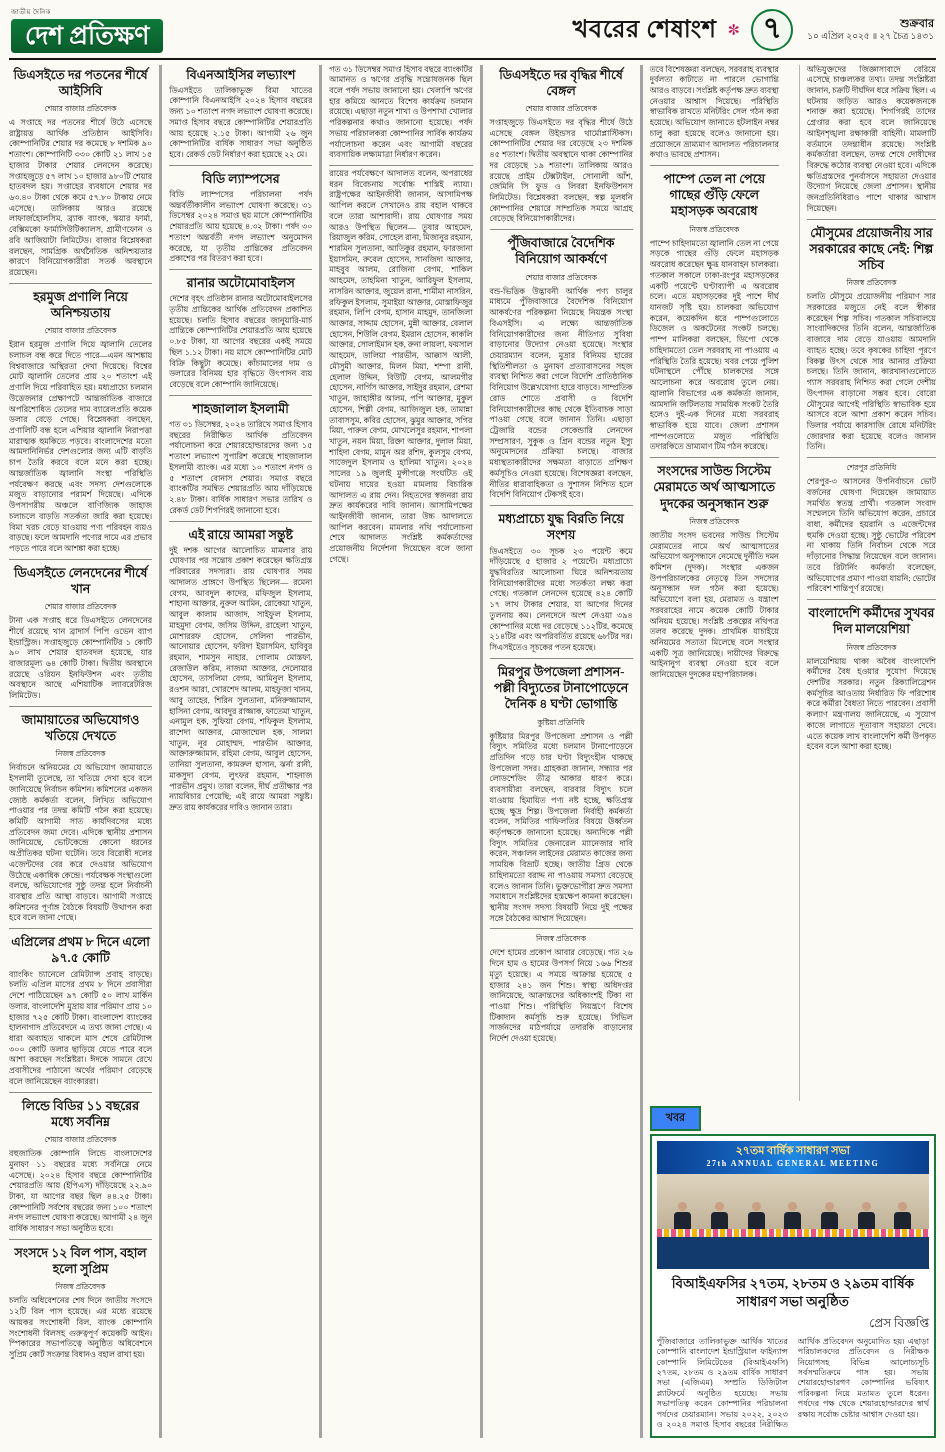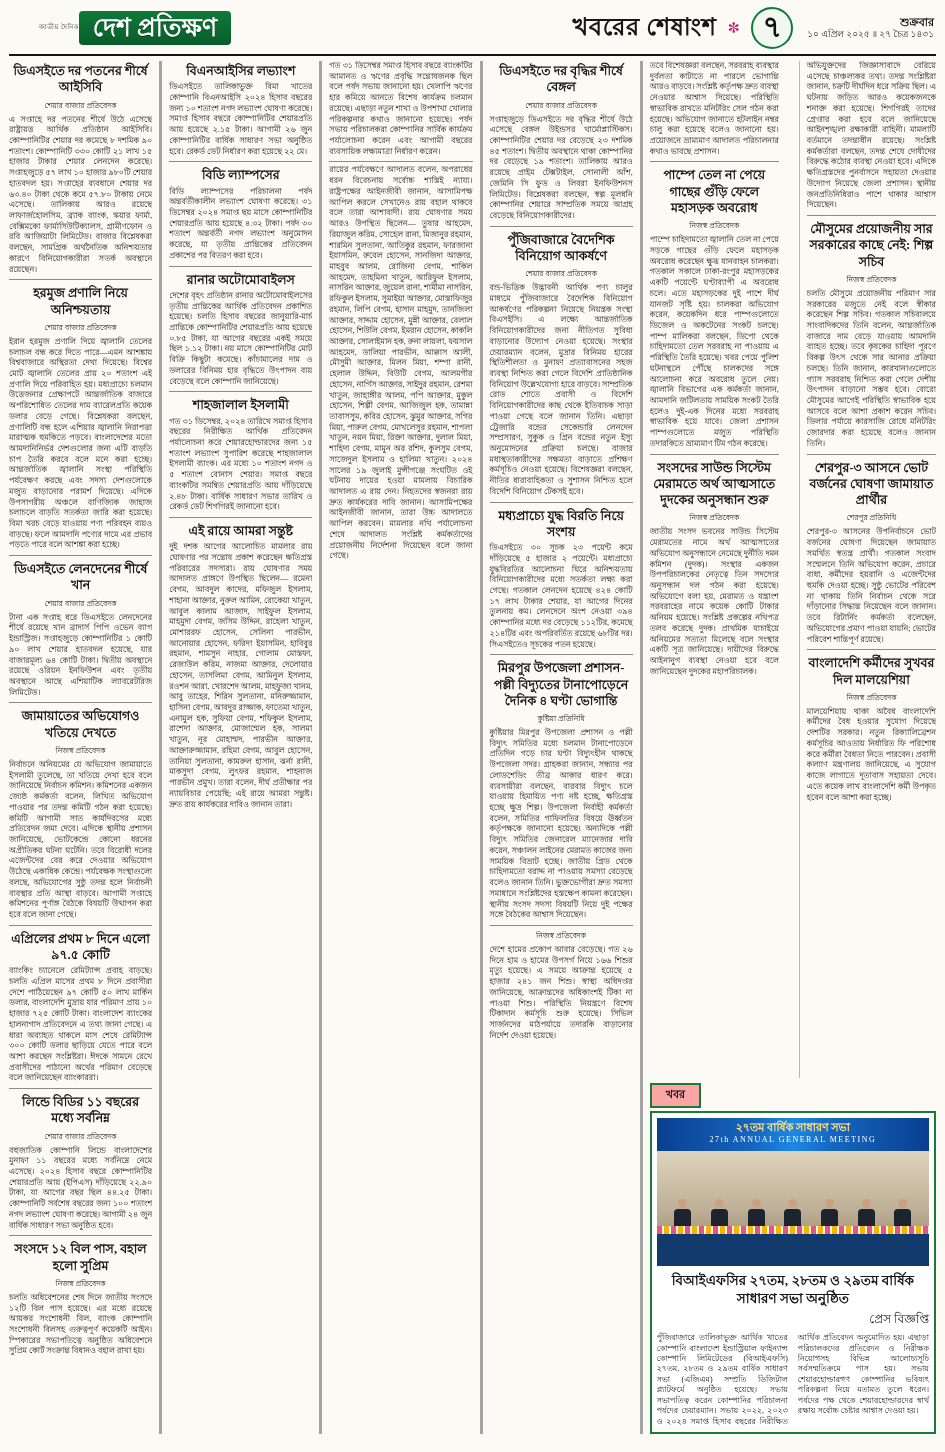--- a/index.html
+++ b/index.html
@@ -1,21 +1,21 @@
 <!DOCTYPE html>
 <html lang="bn"><head>
 <meta charset="utf-8">
 <style>
   html,body{margin:0;padding:0;background:#e9e7de;}
   body{width:945px;height:1452px;font-family:"Liberation Serif","DejaVu Serif",serif;color:#161616;}
   .page{box-sizing:border-box;width:945px;height:1452px;background:#fbfaf4;padding:5px 9px 7px;overflow:hidden;}
 
   
   header.head{display:flex;align-items:center;gap:10px;border-bottom:2.5px solid #141414;padding:2px 2px 5px;}
-  .masthead{display:flex;flex-direction:row;align-items:center;flex:0 0 auto;margin-left:28px;}
+  .masthead{display:flex;flex-direction:column;align-items:flex-start;flex:0 0 auto;}
   .tagline{font-size:6.5px;letter-spacing:.5px;color:#333;margin-bottom:1px;}
   .logo{background:linear-gradient(#0e7a3a,#0a5c2b);color:#fff;font-weight:bold;font-size:25px;line-height:1.1;
         padding:3px 14px;border-radius:4px;text-shadow:0 1px 0 #05401d;}
   .head-spacer{flex:1 1 auto;}
   .section-title{font-size:24px;font-weight:bold;letter-spacing:.5px;}
   .flower{font-size:16px;color:#c2185b;margin:0 2px;}
   .pagenum{font-size:30px;font-weight:bold;border:2px solid #0e7a3a;border-radius:50%;width:38px;height:38px;
            display:flex;align-items:center;justify-content:center;color:#111;background:#f2f8ef;}
   .dateblock{display:flex;flex-direction:column;align-items:flex-end;line-height:1.25;margin-left:4px;}
   .weekday{font-weight:bold;font-size:11px;}
@@ -30,27 +30,27 @@
   .right-cols .col + .col{border-left:1px solid #b9b7a8;padding-left:7px;}
 
   article.article + article.article{border-top:1px solid #8e8c80;margin-top:4px;padding-top:3px;}
   .headline{font-size:12.5px;font-weight:bold;text-align:center;line-height:1.3;margin:2px 1px 3px;}
   .byline{text-align:center;font-size:7.6px;color:#222;margin:0 0 3px;font-family:Liberation Serif, serif;}
   .body{font-size:8px;line-height:1.34;text-align:justify;margin:0;}
 
   
   .news-box-wrap{flex:0 0 auto;padding-top:5px;}
   .news-label{display:inline-block;border:2px solid #1b7a3a;padding:1px 14px;font-weight:bold;font-size:11px;
-              background:#fca5a5;margin-bottom:3px;}
+              background:#3b82f6;margin-bottom:3px;}
   .news-box{border:2px solid #1b7a3a;padding:5px;background:#fff;}
-  .photo{position:relative;height:148px;overflow:hidden;background:linear-gradient(#ded3bd 0 34px,#bfb197 90px,#8c7f68);}
+  .photo{position:relative;height:128px;overflow:hidden;background:linear-gradient(#ded3bd 0 34px,#bfb197 90px,#8c7f68);}
   .photo-banner{position:absolute;top:0;left:0;right:0;height:33px;text-align:center;
                 background:linear-gradient(90deg,#0a3f8f,#1565c0 35%,#1e88e5 50%,#1565c0 65%,#0a3f8f);}
   .banner-l1{font-size:11px;font-weight:bold;color:#ffe082;line-height:1.4;margin-top:2px;}
-  .banner-l2{font-size:8px;letter-spacing:1.5px;color:#ffffff;line-height:1.2;}
+  .banner-l2{font-size:8px;letter-spacing:1.5px;color:#ffffff;line-height:1.2;font-weight:bold;}
   .dais{position:absolute;bottom:40px;left:8px;right:8px;display:flex;justify-content:space-around;}
   .person{display:flex;flex-direction:column;align-items:center;}
   .person .head-c{width:9px;height:9px;border-radius:50%;background:#c9a084;}
   .person .torso{width:17px;height:17px;background:#1d2430;border-radius:4px 4px 0 0;margin-top:1px;}
   .flowers{position:absolute;bottom:32px;left:0;right:0;height:8px;
            background:repeating-linear-gradient(90deg,#e85480 0 5px,#f7f3ea 5px 7px,#f2b705 7px 12px,#f7f3ea 12px 14px);}
   .table-band{position:absolute;bottom:0;left:0;right:0;height:32px;background:#123a6d;}
   .news-headline{font-size:13.5px;font-weight:bold;text-align:center;line-height:1.35;margin:6px 6px 2px;}
   .news-byline{text-align:right;font-size:12px;margin-bottom:3px;}
   .news-body{font-size:7.9px;line-height:1.32;text-align:justify;column-count:2;column-gap:10px;margin:0;font-family:Liberation Serif, serif;}
@@ -188,21 +188,20 @@
         <section class="col">
             <article class="article">
               <p class="body">অভিযুক্তদের জিজ্ঞাসাবাদে বেরিয়ে এসেছে চাঞ্চল্যকর তথ্য। তদন্ত সংশ্লিষ্টরা জানান, চক্রটি দীর্ঘদিন ধরে সক্রিয় ছিল। এ ঘটনায় জড়িত আরও কয়েকজনকে শনাক্ত করা হয়েছে। শিগগিরই তাদের গ্রেপ্তার করা হবে বলে জানিয়েছে আইনশৃঙ্খলা রক্ষাকারী বাহিনী। মামলাটি বর্তমানে তদন্তাধীন রয়েছে। সংশ্লিষ্ট কর্মকর্তারা বলছেন, তদন্ত শেষে দোষীদের বিরুদ্ধে কঠোর ব্যবস্থা নেওয়া হবে। এদিকে ক্ষতিগ্রস্তদের পুনর্বাসনে সহায়তা দেওয়ার উদ্যোগ নিয়েছে জেলা প্রশাসন। স্থানীয় জনপ্রতিনিধিরাও পাশে থাকার আশ্বাস দিয়েছেন।</p>
             </article>
             <article class="article">
               <h3 class="headline">মৌসুমের প্রয়োজনীয় সার সরকারের কাছে নেই: শিল্প সচিব</h3>
               <div class="byline">নিজস্ব প্রতিবেদক</div>
               <p class="body">চলতি মৌসুমে প্রয়োজনীয় পরিমাণ সার সরকারের মজুতে নেই বলে স্বীকার করেছেন শিল্প সচিব। গতকাল সচিবালয়ে সাংবাদিকদের তিনি বলেন, আন্তর্জাতিক বাজারে দাম বেড়ে যাওয়ায় আমদানি ব্যাহত হচ্ছে। তবে কৃষকের চাহিদা পূরণে বিকল্প উৎস থেকে সার আনার প্রক্রিয়া চলছে। তিনি জানান, কারখানাগুলোতে গ্যাস সরবরাহ নিশ্চিত করা গেলে দেশীয় উৎপাদন বাড়ানো সম্ভব হবে। বোরো মৌসুমের আগেই পরিস্থিতি স্বাভাবিক হয়ে আসবে বলে আশা প্রকাশ করেন সচিব। ডিলার পর্যায়ে কারসাজি রোধে মনিটরিং জোরদার করা হয়েছে বলেও জানান তিনি।</p>
             </article>
             <article class="article">
-              <h3 class="headline">শেরপুর-৩ আসনে ভোট বর্জনের ঘোষণা জামায়াত প্রার্থীর</h3>
               <div class="byline">শেরপুর প্রতিনিধি</div>
               <p class="body">শেরপুর-৩ আসনের উপনির্বাচনে ভোট বর্জনের ঘোষণা দিয়েছেন জামায়াত সমর্থিত স্বতন্ত্র প্রার্থী। গতকাল সংবাদ সম্মেলনে তিনি অভিযোগ করেন, প্রচারে বাধা, কর্মীদের হয়রানি ও এজেন্টদের হুমকি দেওয়া হচ্ছে। সুষ্ঠু ভোটের পরিবেশ না থাকায় তিনি নির্বাচন থেকে সরে দাঁড়ানোর সিদ্ধান্ত নিয়েছেন বলে জানান। তবে রিটার্নিং কর্মকর্তা বলেছেন, অভিযোগের প্রমাণ পাওয়া যায়নি; ভোটের পরিবেশ শান্তিপূর্ণ রয়েছে।</p>
             </article>
             <article class="article">
               <h3 class="headline">বাংলাদেশি কর্মীদের সুখবর দিল মালয়েশিয়া</h3>
               <div class="byline">নিজস্ব প্রতিবেদক</div>
               <p class="body">মালয়েশিয়ায় থাকা অবৈধ বাংলাদেশি কর্মীদের বৈধ হওয়ার সুযোগ দিয়েছে দেশটির সরকার। নতুন রিক্যালিব্রেশন কর্মসূচির আওতায় নির্ধারিত ফি পরিশোধ করে কর্মীরা বৈধতা নিতে পারবেন। প্রবাসী কল্যাণ মন্ত্রণালয় জানিয়েছে, এ সুযোগ কাজে লাগাতে দূতাবাস সহায়তা দেবে। এতে কয়েক লাখ বাংলাদেশি কর্মী উপকৃত হবেন বলে আশা করা হচ্ছে।</p>
             </article>
           </section>
       </div>

